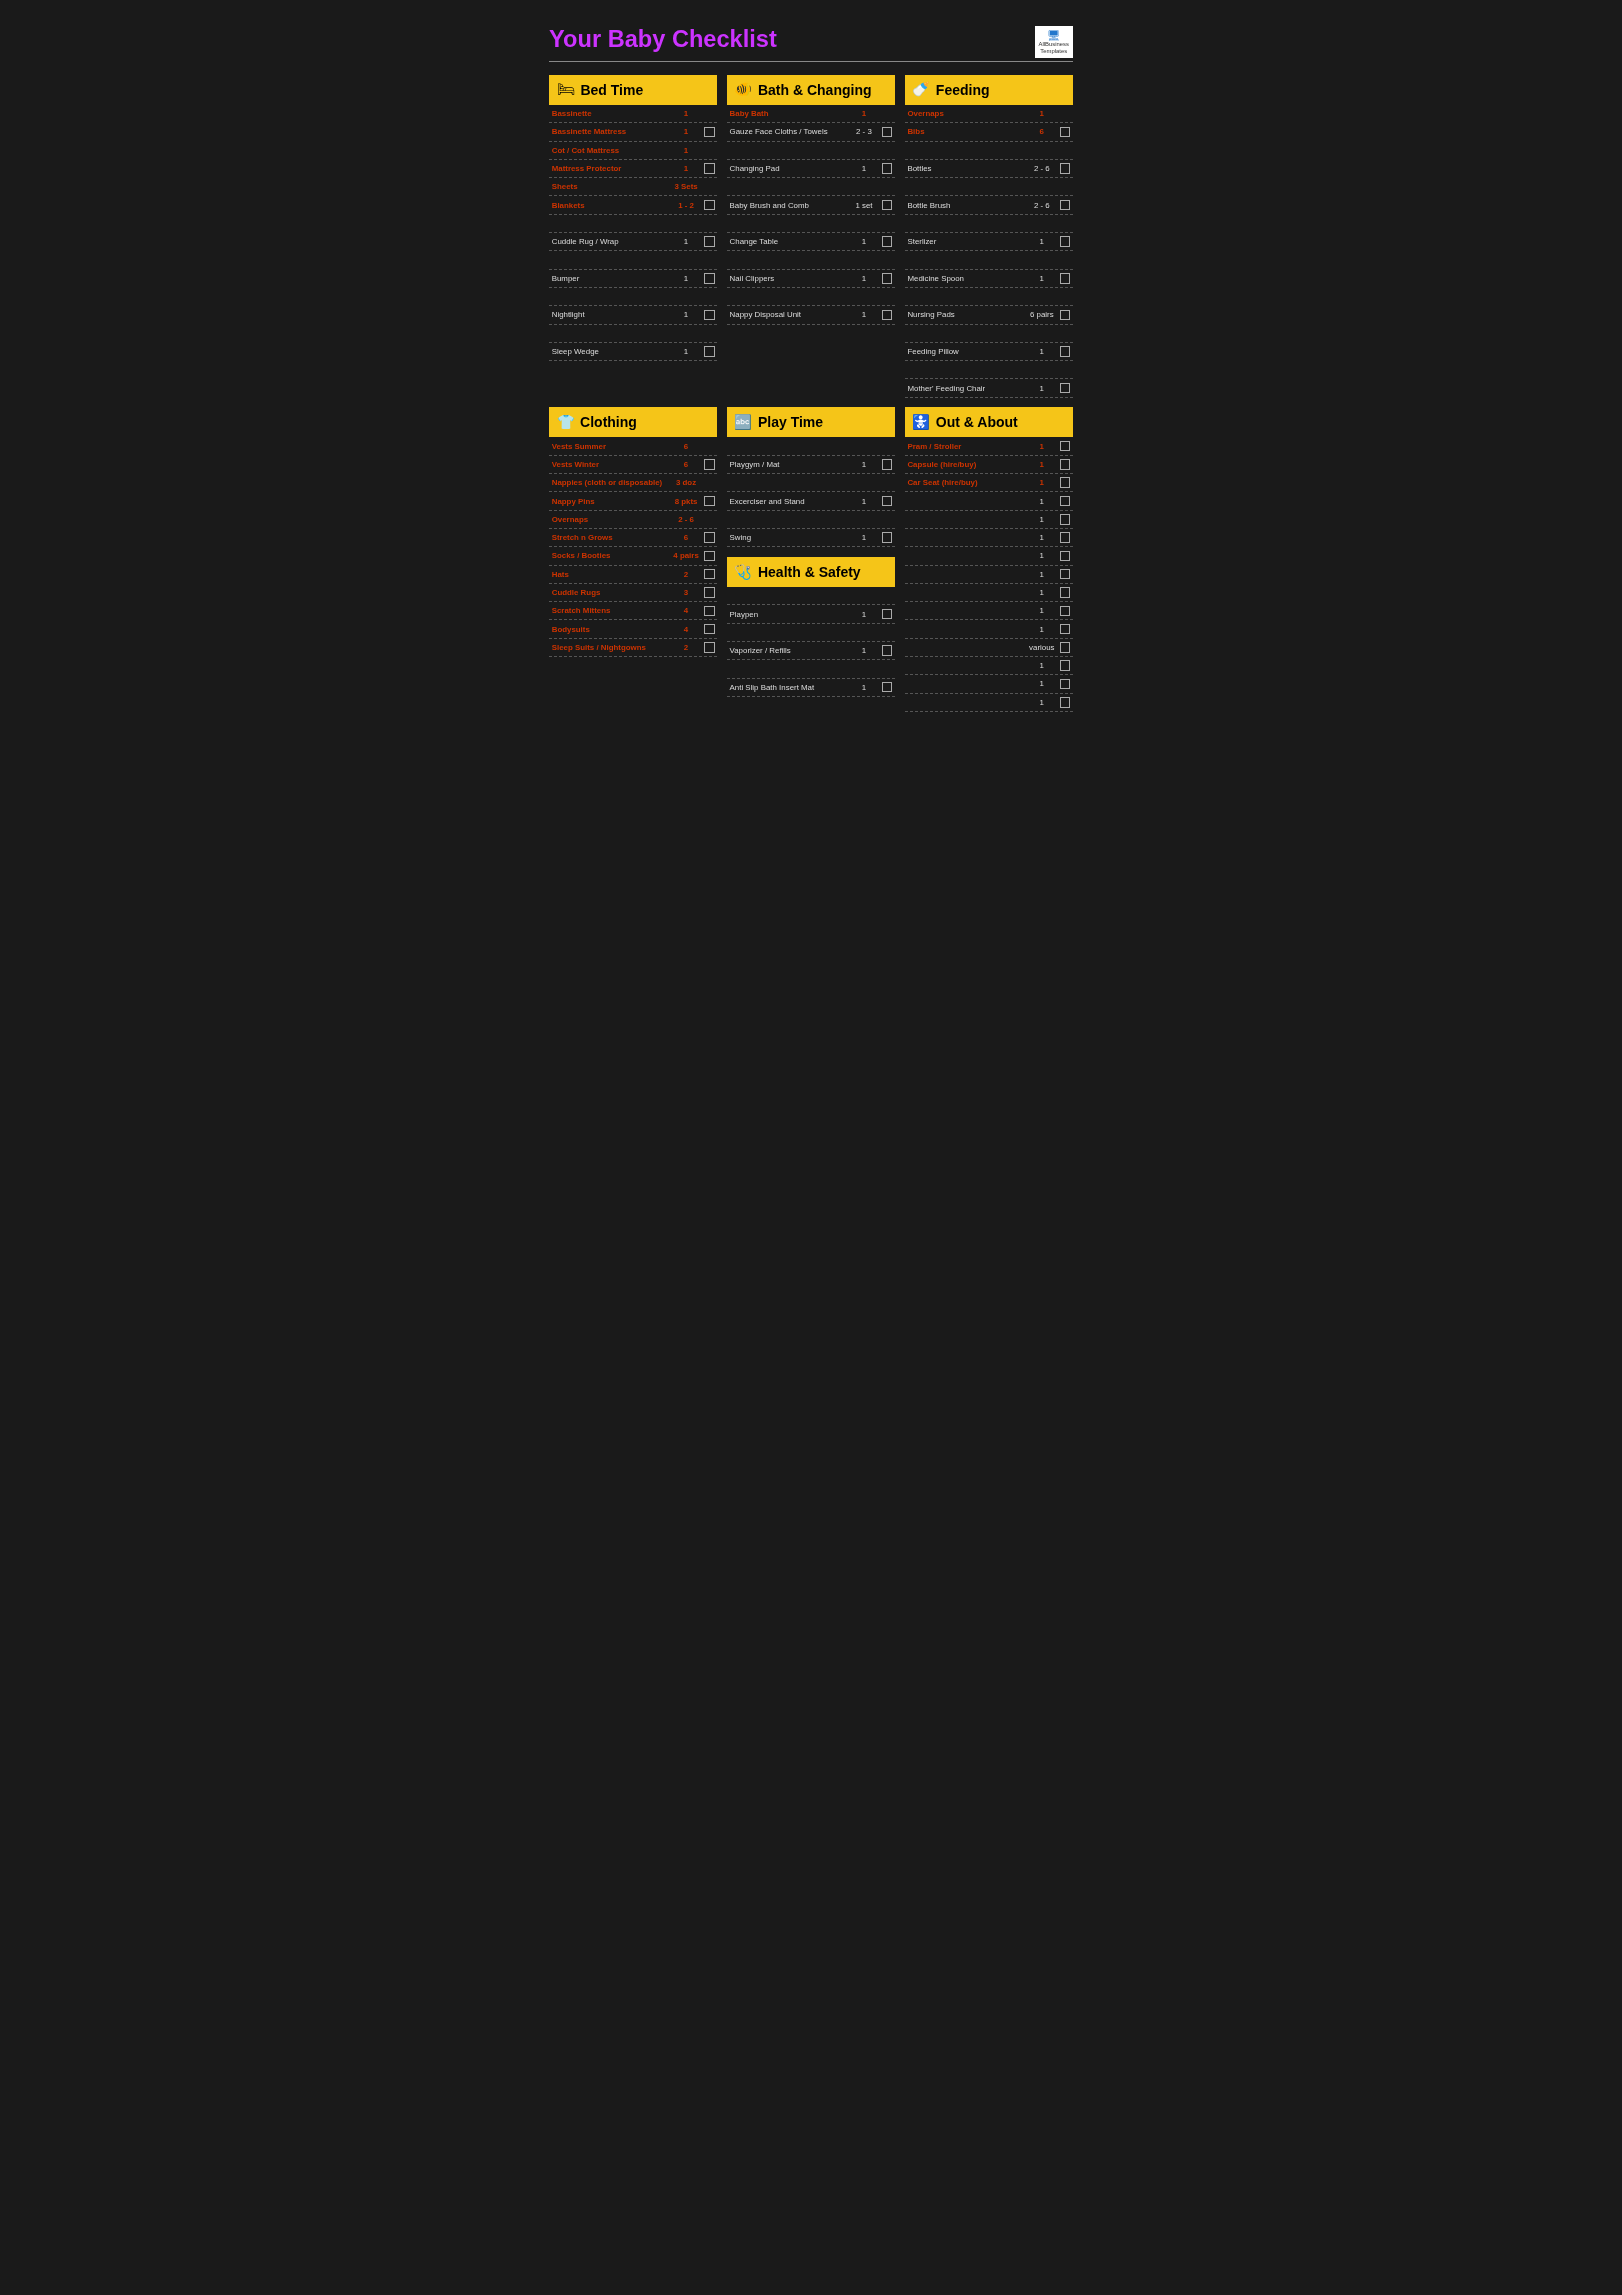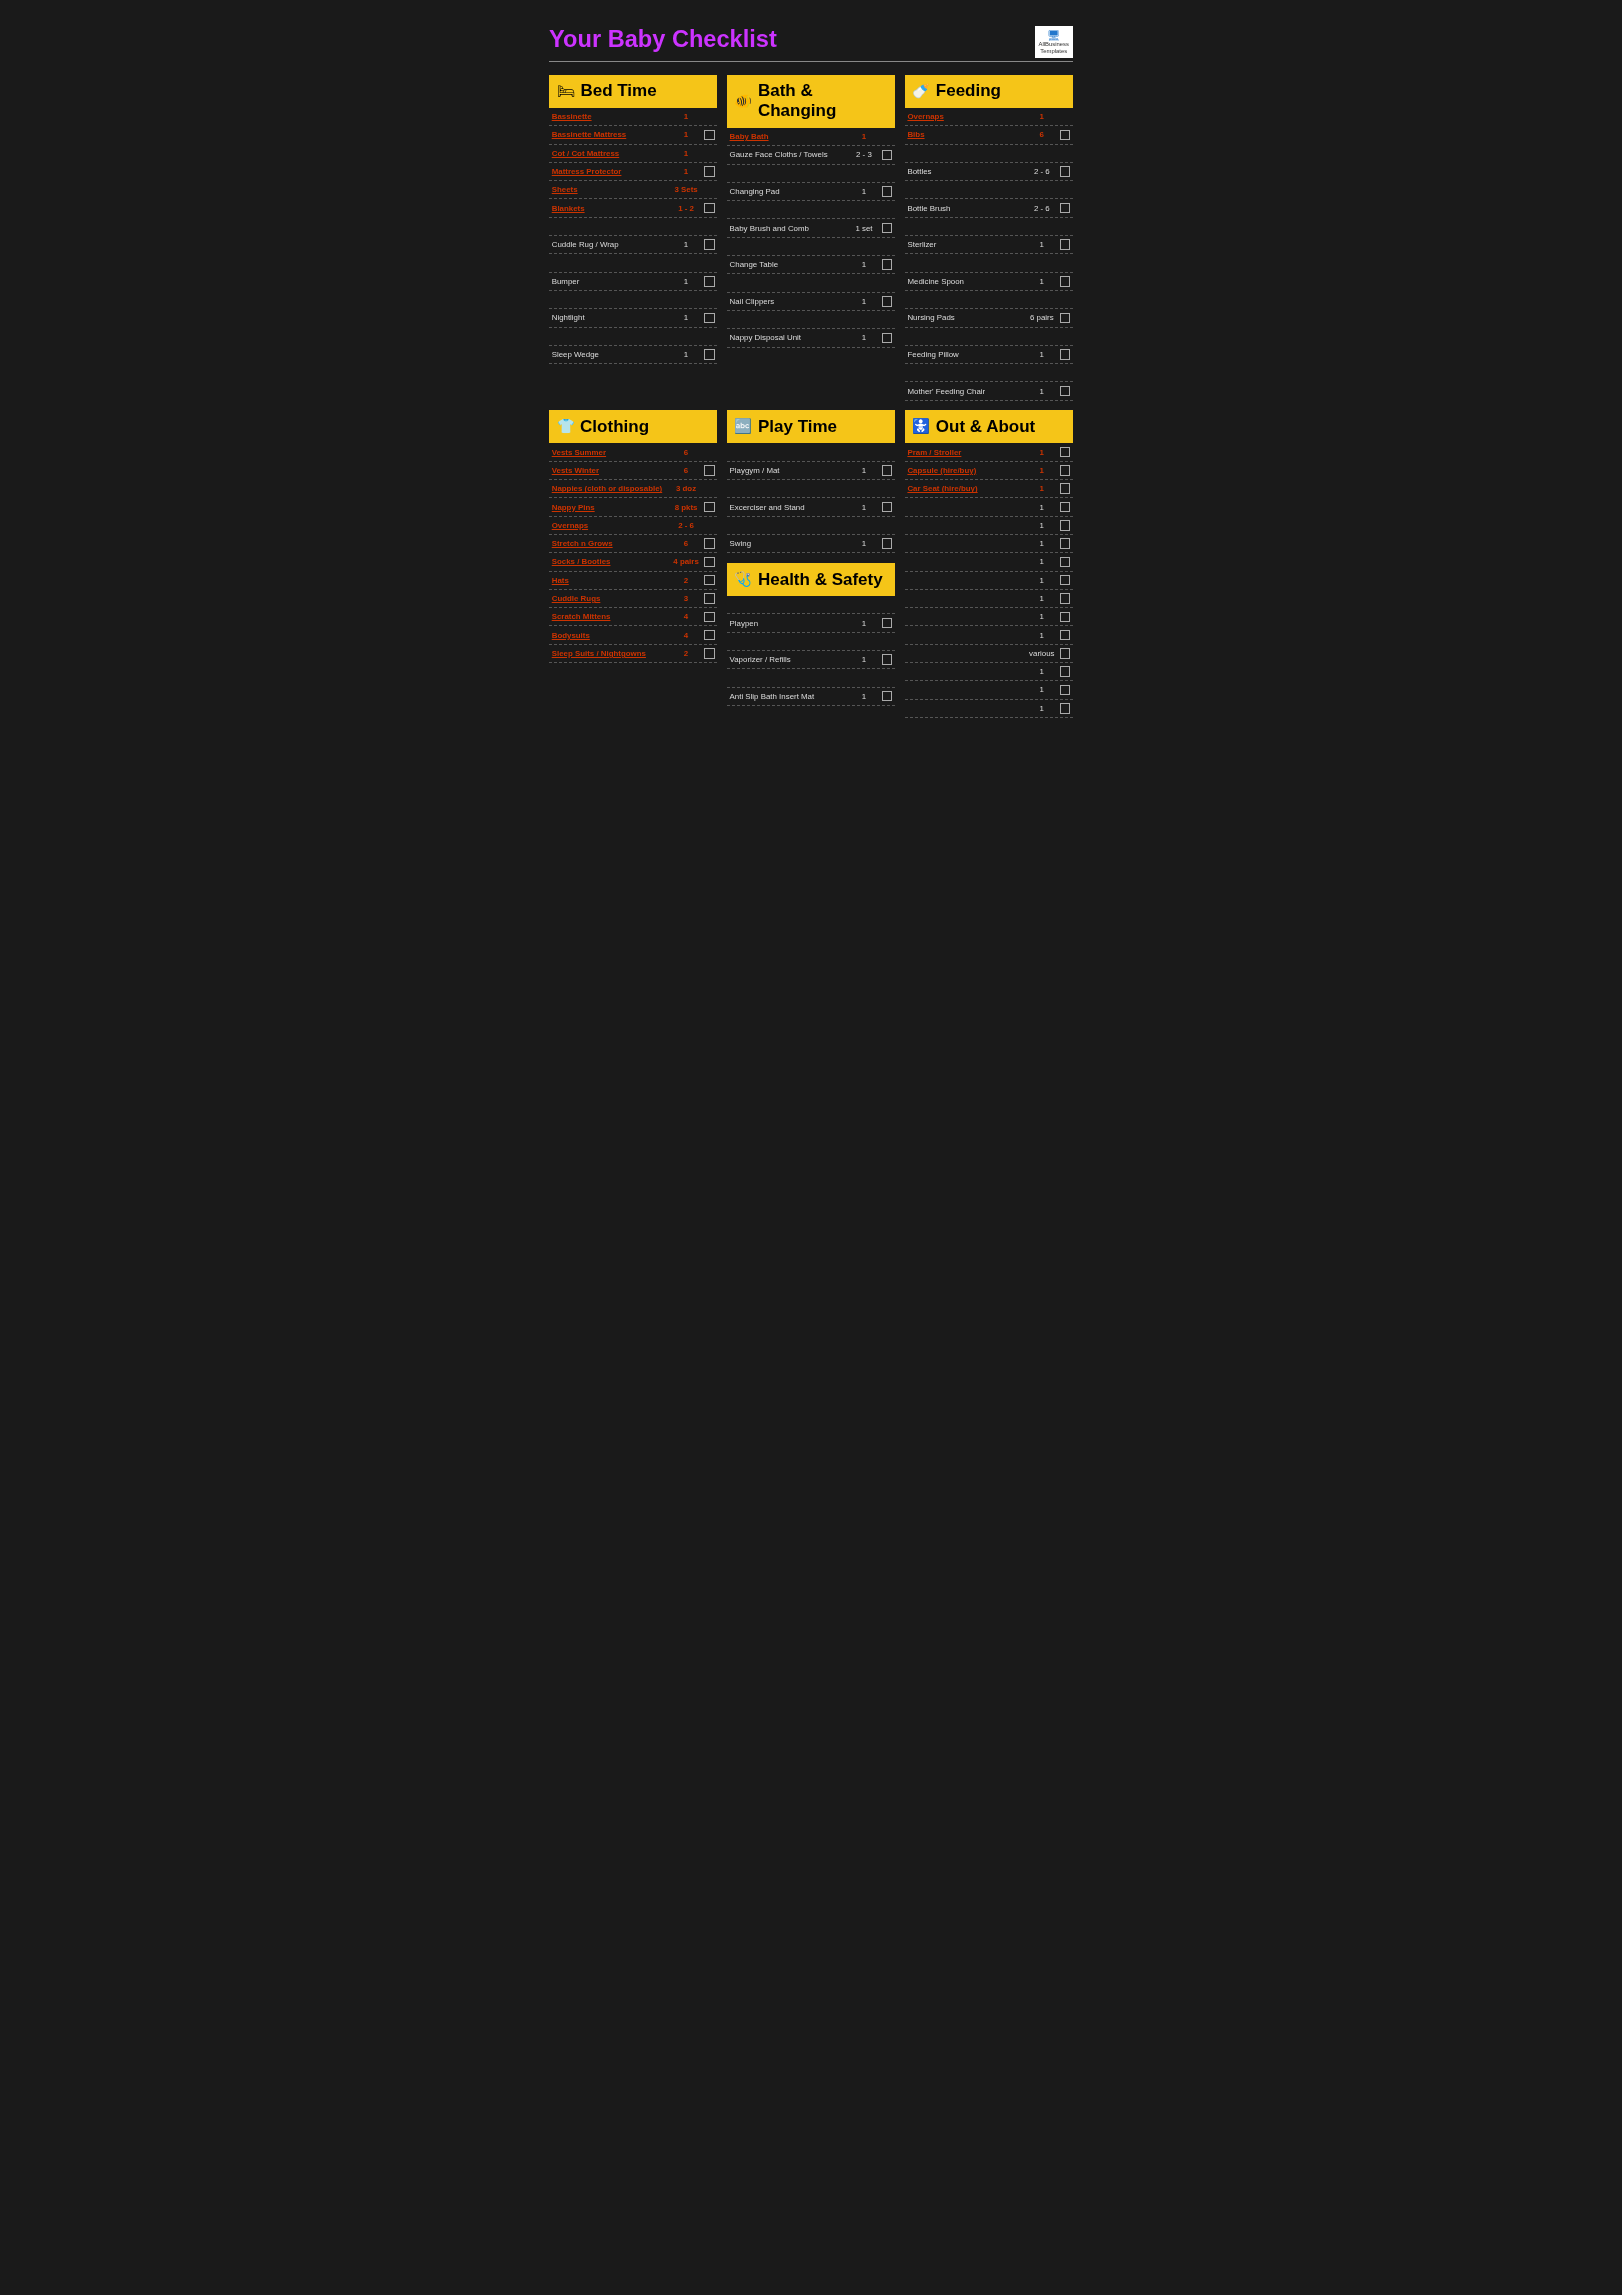--- a/index.html
+++ b/index.html
@@ -50,21 +50,21 @@
     }
     .section-header {
       background: #f5c518;
       padding: 6.5px 7.9px;
       display: flex;
       align-items: center;
       gap: 5.2px;
       margin-bottom: 0;
     }
     .section-header .section-title {
-      font-size: 17px;
+      font-size: 14px;
       font-weight: bold;
       color: #000;
     }
     .section-icon {
       font-size: 14.4px;
     }
     .items-list {
       background: transparent;
     }
     .item-row {
@@ -79,21 +79,20 @@
       border-bottom: 0.7px dashed #555;
     }
     .item-name {
       font-size: 7.9px;
       color: #ddd;
       flex: 1;
     }
     .item-name.highlighted {
       color: #cc3300;
       font-weight: bold;
-      text-decoration: underline;
     }
     .item-qty {
       font-size: 7.9px;
       color: #ddd;
       width: 36px;
       text-align: center;
     }
     .item-qty.highlighted {
       color: #cc3300;
       font-weight: bold;

